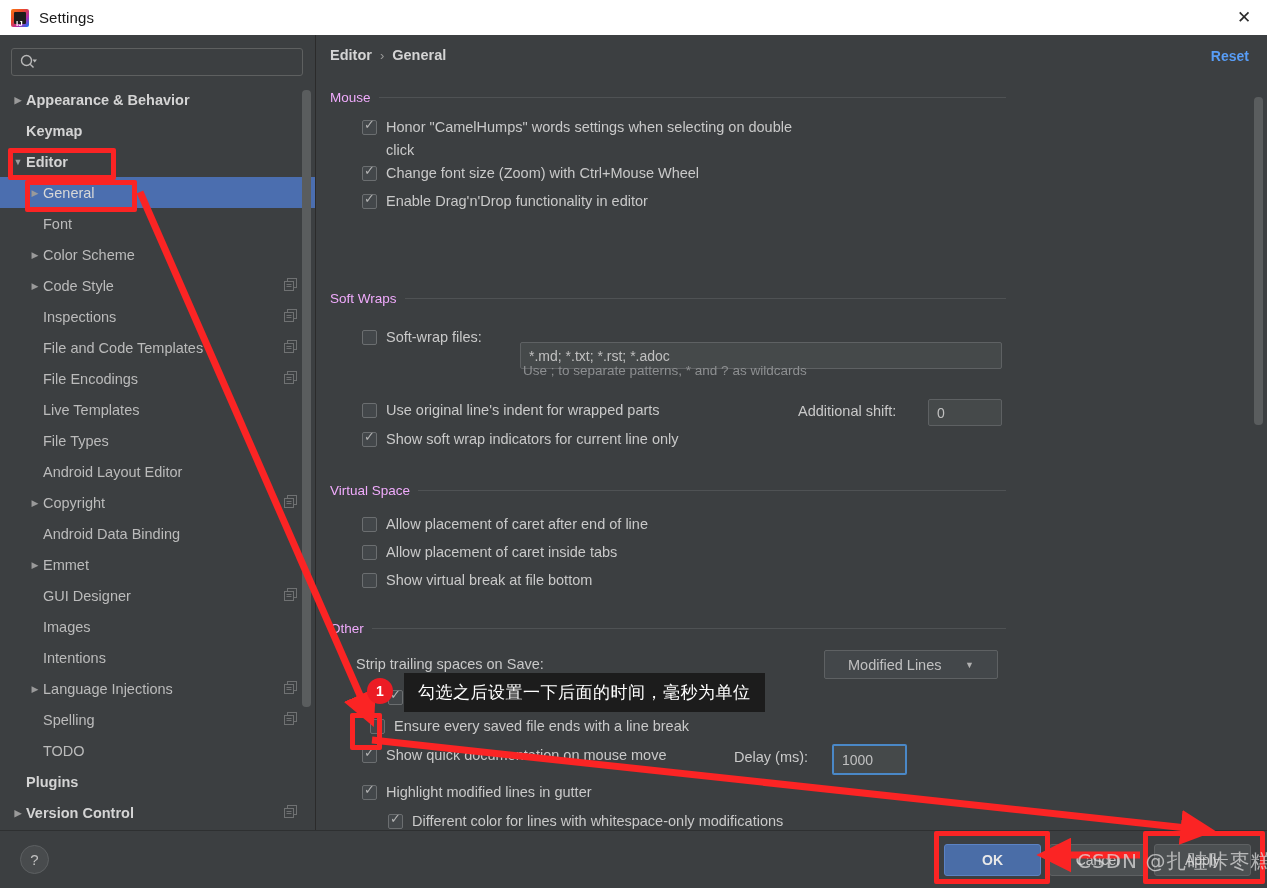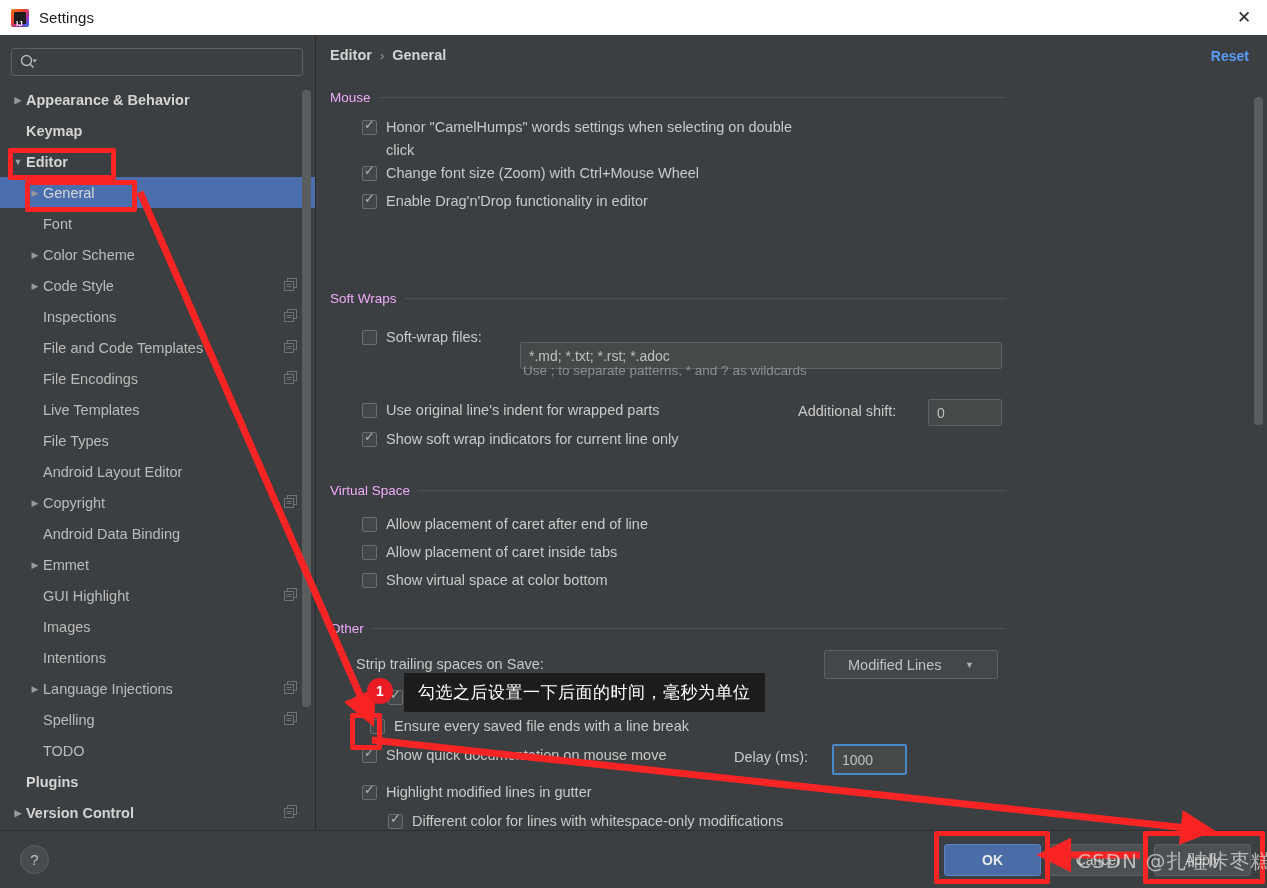--- a/index.html
+++ b/index.html
@@ -321,21 +321,21 @@
         <div class="tree-row ind1">
           <span class="arrow"></span>
           <span class="lbl">Android Data Binding</span>
         </div>
         <div class="tree-row ind1">
           <span class="arrow">▶</span>
           <span class="lbl">Emmet</span>
         </div>
         <div class="tree-row ind1">
           <span class="arrow"></span>
-          <span class="lbl">GUI Highlight</span>
+          <span class="lbl">GUI Designer</span>
           <span class="copy-icon"><svg width="13" height="13" viewBox="0 0 13 13">
               <rect x="3.5" y="0.5" width="9" height="9" fill="none" stroke="#9a9a9a"></rect>
               <rect x="0.5" y="3.5" width="9" height="9" fill="#3c3f41" stroke="#9a9a9a"></rect>
               <line x1="2.5" y1="6.5" x2="7.5" y2="6.5" stroke="#9a9a9a"></line>
               <line x1="2.5" y1="8.5" x2="7.5" y2="8.5" stroke="#9a9a9a"></line>
             </svg></span>
         </div>
         <div class="tree-row ind1">
           <span class="arrow"></span>
           <span class="lbl">Images</span>
@@ -454,21 +454,21 @@
           <div class="chk-row">
             <span class="chk"></span>
             <span class="chk-label">Allow placement of caret after end of line</span>
           </div>
           <div class="chk-row">
             <span class="chk"></span>
             <span class="chk-label">Allow placement of caret inside tabs</span>
           </div>
           <div class="chk-row">
             <span class="chk"></span>
-            <span class="chk-label">Show virtual space at color bottom</span>
+            <span class="chk-label">Show virtual break at file bottom</span>
           </div>
         </div>
       </div>
 
       <div class="group" style="top:537px;">
         <div class="group-title">
           <span>Other</span>
           <span class="rule"></span>
         </div>
         <div style="position:relative; height:200px; margin-top:12px;">

